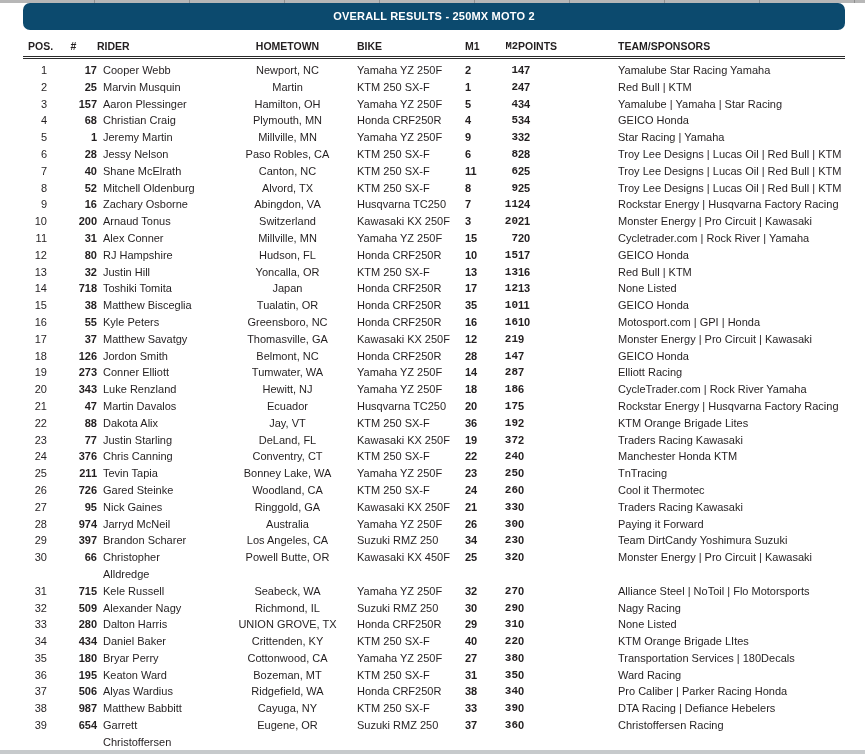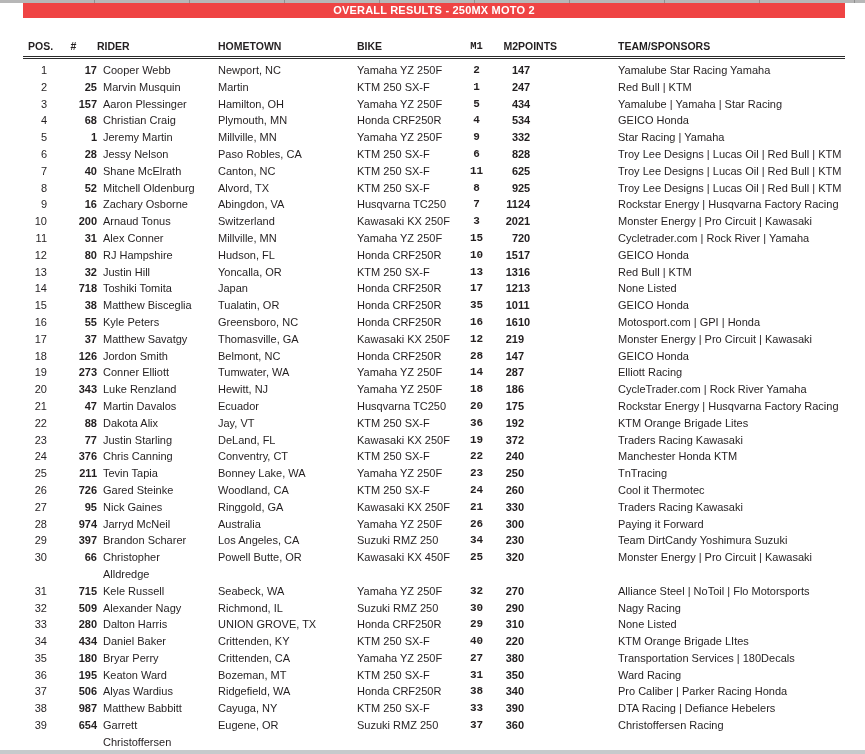--- a/index.html
+++ b/index.html
@@ -15,23 +15,23 @@
   .top-strip {
     position: absolute; top: 0; left: 0; right: 0; height: 3px;
     background: repeating-linear-gradient(to right, #b7b7b7 0 94px, #8f8f8f 94px 95px);
   }
   .bottom-strip {
     position: absolute; left: 0; right: 0; bottom: 0; height: 4px;
     background: #c7cacc;
   }
 
   .title-bar {
-    position: absolute; top: 3px; left: 23px; right: 20px; height: 15px;
-    background: #ef4444;
-    display: flex; align-items: center; justify-content: center;
+    position: absolute; top: 3px; left: 23px; right: 20px; height: 27px;
+    background: #0c4a6e;
+    display: flex; align-items: center; justify-content: center; border-radius: 7px;
   }
   .title-bar span {
     color: #ffffff; font-size: 11px; font-weight: 700; line-height: 15px;
     letter-spacing: 0.2px; white-space: nowrap;
   }
 
   table.results {
     position: absolute; top: 21px; left: 23px;
     width: 822px;
     border-collapse: collapse;
@@ -54,24 +54,24 @@
   tbody tr:first-child td { padding-top: 3px; }
   tbody tr:last-child td { border-top: 1px solid #dcdcdc; padding-top: 2px; }
 
   
   th.pos   { text-align: left;  padding-left: 5px; }
   td.pos   { text-align: right; padding-right: 3px; }
   th.num   { text-align: center; }
   td.num   { text-align: right; font-weight: 700; }
   th.rider { text-align: left; }
   td.rider { text-align: left; padding-left: 6px; padding-right: 10px; white-space: normal; }
-  th.hometown, td.hometown { text-align: left; padding-left: 3px; }
+  th.hometown, td.hometown { text-align: center; padding-left: 3px; }
   th.bike, td.bike { text-align: left; }
-  th.m1, td.m1 { text-align: center; font-family: Liberation Mono, monospace; }
-  th.m2, td.m2 { text-align: right; }
+  th.m1, td.m1 { text-align: left; }
+  th.m2, td.m2 { text-align: right; font-family: Liberation Mono, monospace; }
   th.points, td.points { text-align: left; }
   th.team, td.team { text-align: left; padding-left: 13px; }
   td.m1, td.m2, td.points { font-weight: 700; }
 </style>
 </head>
 <body>
 
 <div class="page">
 
   <div class="top-strip"></div>
@@ -477,21 +477,21 @@
           <td class="bike">KTM 250 SX-F</td>
           <td class="m1">40</td>
           <td class="m2">22</td>
           <td class="points">0</td>
           <td class="team">KTM Orange Brigade LItes</td>
         </tr>
         <tr>
           <td class="pos">35</td>
           <td class="num">180</td>
           <td class="rider">Bryar Perry</td>
-          <td class="hometown">Crittenden, CA</td>
+          <td class="hometown">Cottonwood, CA</td>
           <td class="bike">Yamaha YZ 250F</td>
           <td class="m1">27</td>
           <td class="m2">38</td>
           <td class="points">0</td>
           <td class="team">Transportation Services | 180Decals</td>
         </tr>
         <tr>
           <td class="pos">36</td>
           <td class="num">195</td>
           <td class="rider">Keaton Ward</td>

